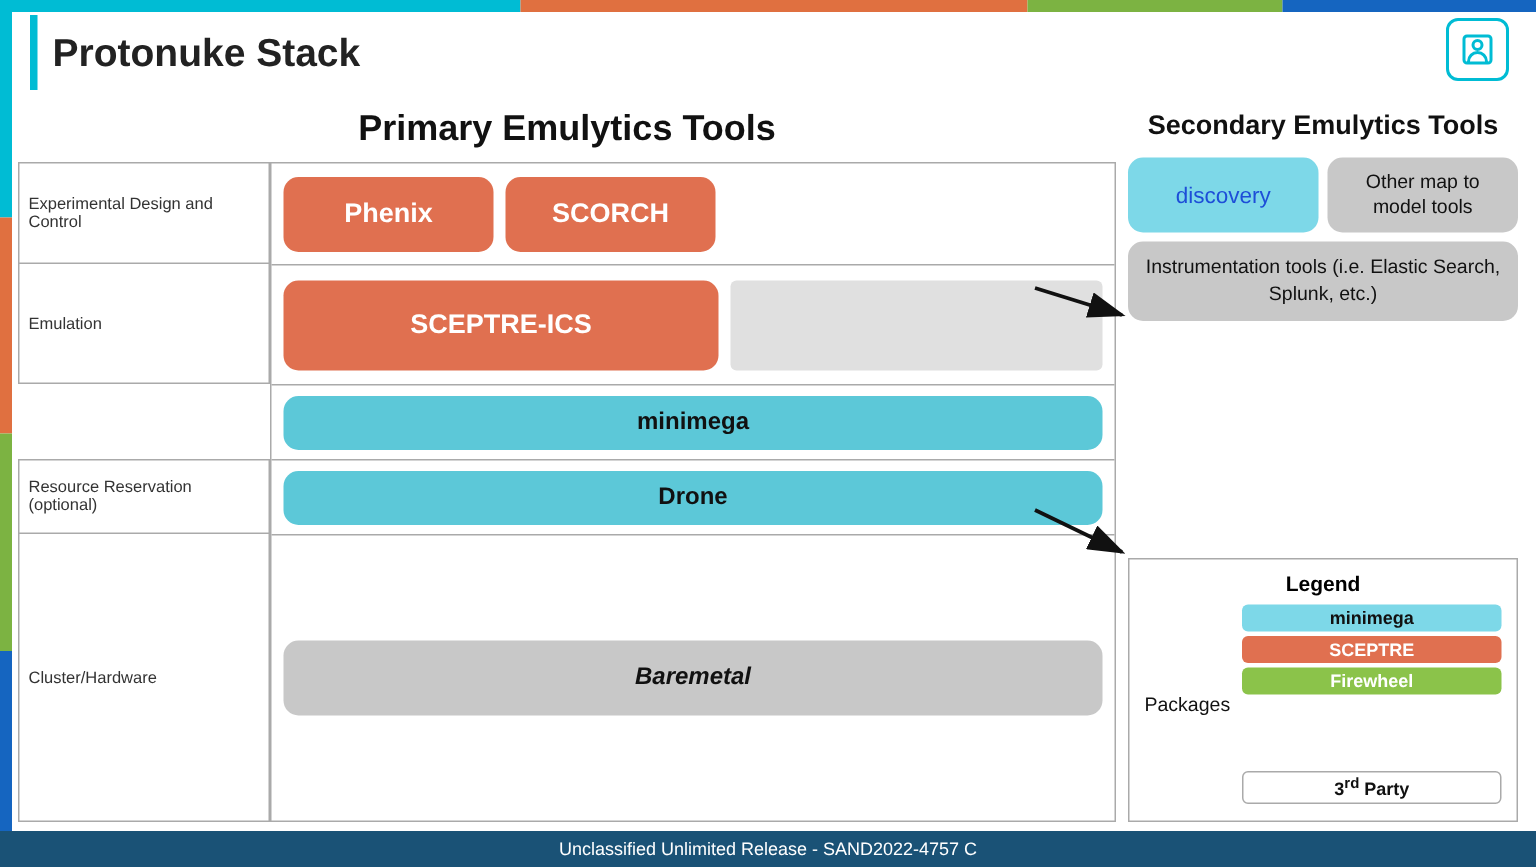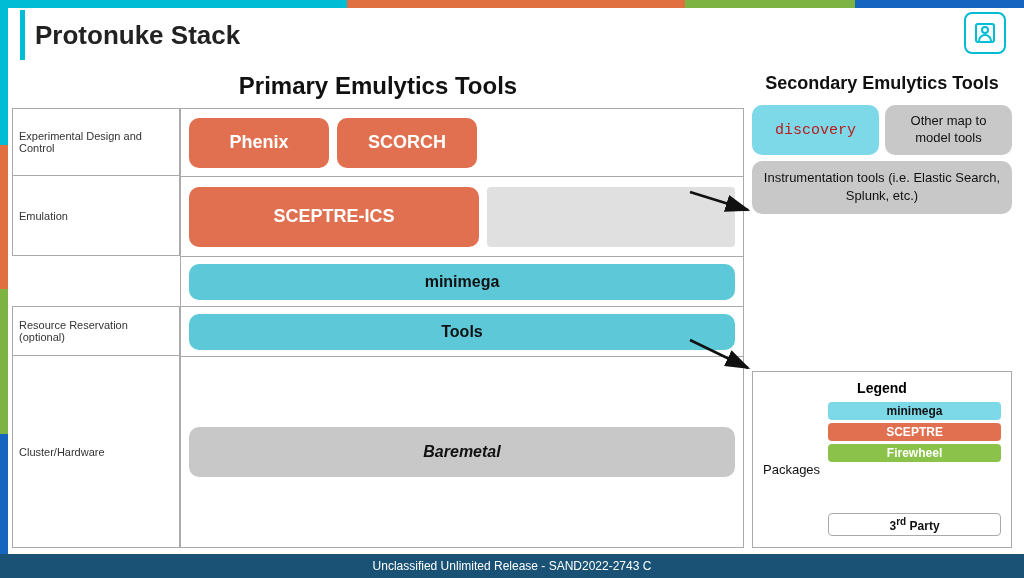--- a/index.html
+++ b/index.html
@@ -125,26 +125,25 @@
       margin-bottom: 4px;
       line-height: 1.3;
     }
 
     .discovery-box {
       background: #7dd8e8;
       border-radius: 10px;
       padding: 10px 8px;
       font-size: 15px;
       text-align: center;
-      color: #b91c1c;
+      color: #1d4ed8;
       flex: 1;
       display: flex;
       align-items: center;
       justify-content: center;
-      font-family: Liberation Mono, monospace;
     }
     .other-map-box {
       background: #c8c8c8;
       border-radius: 10px;
       padding: 8px;
       font-size: 13px;
       text-align: center;
       color: #111;
       flex: 1;
       display: flex;
@@ -317,21 +316,21 @@
         <div style="display: flex; flex-direction: row; border-bottom: 1px solid #aaa; padding: 8px; gap: 8px; align-items: center; min-height: 80px;">
           <div class="tool-box tool-box-orange" style="width: 290px; height: 60px;">SCEPTRE-ICS</div>
           <div style="flex: 1; background: #e0e0e0; height: 60px; border-radius: 4px;"></div>
         </div>
 
         <div style="display: flex; flex-direction: row; border-bottom: 1px solid #aaa; padding: 6px 8px; gap: 8px; align-items: center; min-height: 50px;">
           <div class="tool-box tool-box-cyan" style="flex: 1; height: 36px; font-size: 16px; font-weight: bold; color: #111;">minimega</div>
         </div>
 
         <div style="display: flex; flex-direction: row; border-bottom: 1px solid #aaa; padding: 6px 8px; gap: 8px; align-items: center; min-height: 50px;">
-          <div class="tool-box tool-box-cyan" style="flex: 1; height: 36px; font-size: 16px; color: #111;">Tools</div>
+          <div class="tool-box tool-box-cyan" style="flex: 1; height: 36px; font-size: 16px; color: #111;">Drone</div>
         </div>
 
         <div style="display: flex; flex-direction: row; padding: 6px 8px; gap: 8px; align-items: center; flex: 1; min-height: 60px;">
           <div class="tool-box tool-box-gray" style="flex: 1; height: 50px; font-size: 16px; font-style: italic; color: #111;">Baremetal</div>
         </div>
 
       </div>
     </div>
   </div>
 
@@ -372,14 +371,14 @@
       <polygon points="0 0, 10 3.5, 0 7" fill="#111"></polygon>
     </marker>
   </defs>
 
   <line x1="690" y1="192" x2="748" y2="210" stroke="#111" stroke-width="2.5" marker-end="url(#arrowhead)"></line>
 
   <line x1="690" y1="340" x2="748" y2="368" stroke="#111" stroke-width="2.5" marker-end="url(#arrowhead)"></line>
 </svg>
 
 <div class="footer">
-  <span>Unclassified Unlimited Release - SAND2022-2743 C</span>
+  <span>Unclassified Unlimited Release - SAND2022-4757 C</span>
 </div>
 
 </body></html>

